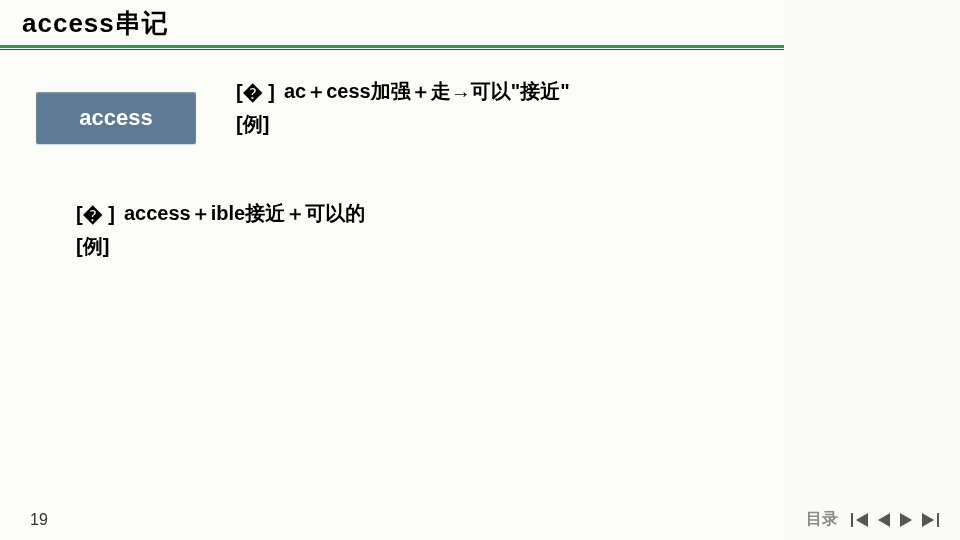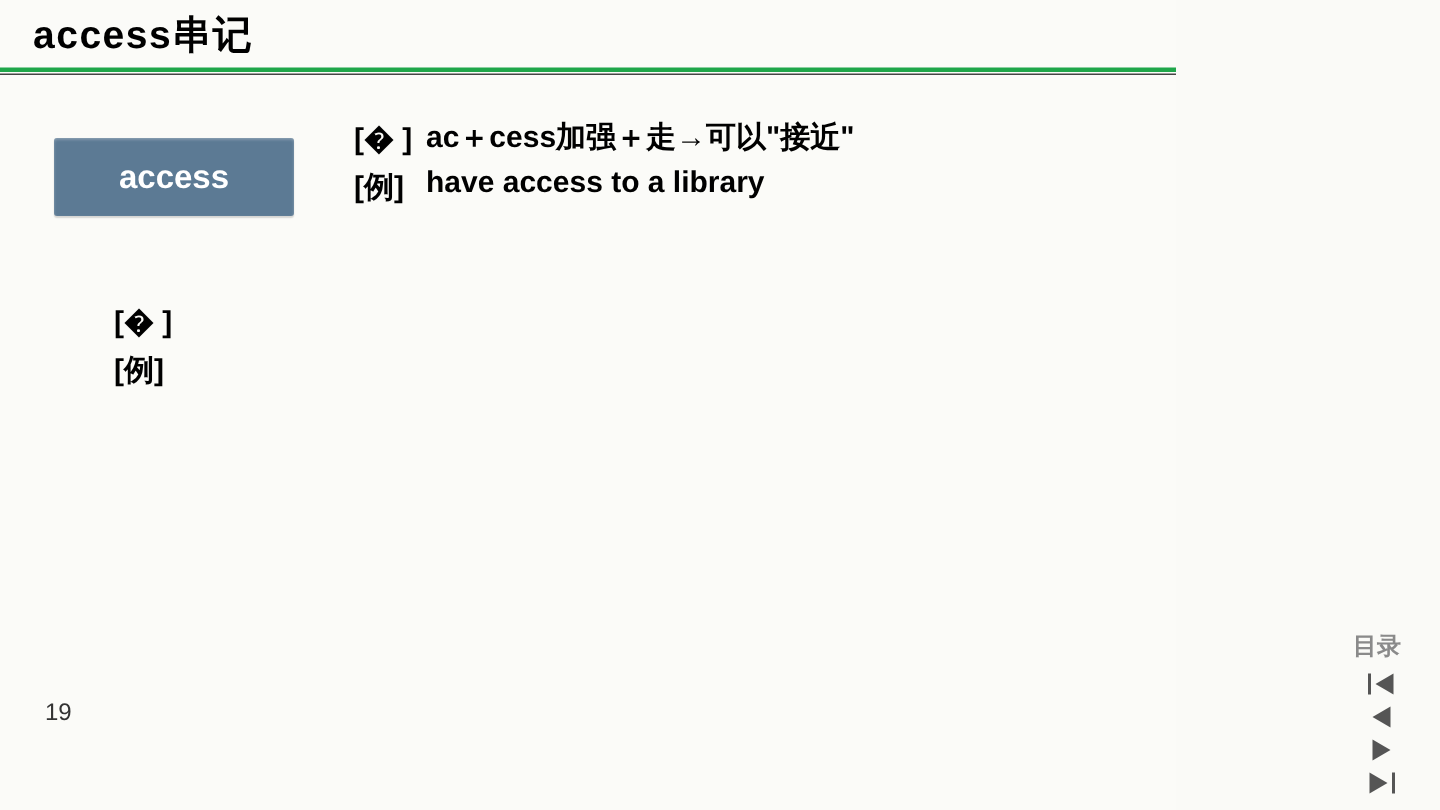--- a/index.html
+++ b/index.html
@@ -34,21 +34,21 @@
   .explcol { flex: 1; padding-top: 2px; padding-left: 40px; }
   .line { display: flex; margin-bottom: 6px; font-size: 20px; font-weight: bold; }
   .tag { width: 48px; flex-shrink: 0; }
   .txt { flex: 1; }
 
   .footer {
     position: absolute; left: 0; bottom: 10px; width: 100%;
     display: flex; align-items: center; padding: 0 20px 0 30px;
   }
   .pagenum { font-size: 16px; color: #333; }
-  .footer-right { margin-left: auto; display: flex; align-items: center; gap: 6px; flex-direction: column; }
+  .footer-right { margin-left: auto; display: flex; align-items: center; gap: 6px; }
   .toc-label { color: #8a8a8a; font-size: 16px; font-weight: bold; margin-right: 6px; }
 
   .navbtn {
     display: inline-flex; align-items: center; justify-content: center; cursor: pointer;
   }
   svg { display: block; }
 </style>
 </head>
 <body>
 
@@ -61,29 +61,29 @@
 
     <div class="row">
       <div class="badge">access</div>
       <div class="explcol">
         <div class="line">
           <span class="tag">[� ]</span>
           <span class="txt">ac＋cess加强＋走→可以"接近"</span>
         </div>
         <div class="line">
           <span class="tag">[例]</span>
-          <span class="txt">have access to a library</span>
         </div>
       </div>
     </div>
 
     <div class="row">
       <div class="explcol">
         <div class="line">
           <span class="tag">[� ]</span>
+          <span class="txt">access＋ible接近＋可以的</span>
         </div>
         <div class="line">
           <span class="tag">[例]</span>
         </div>
       </div>
     </div>
 
   </div>
 
   <div class="footer">

